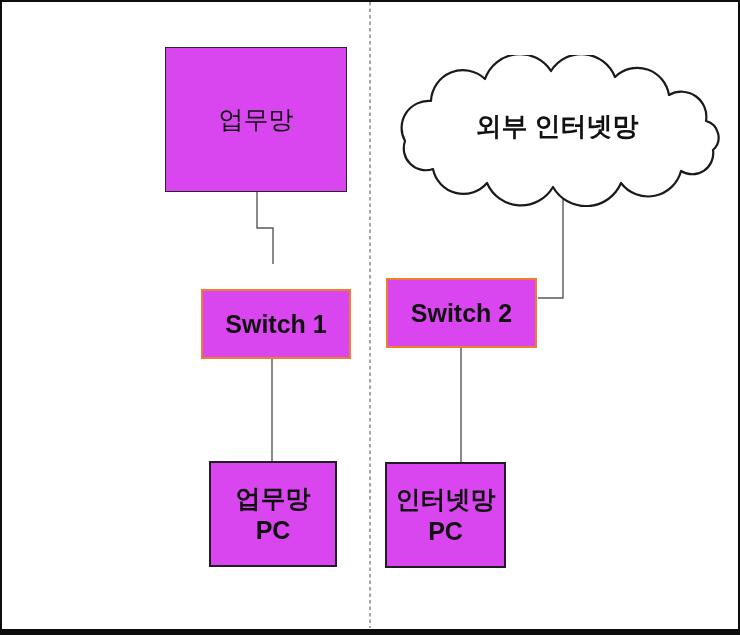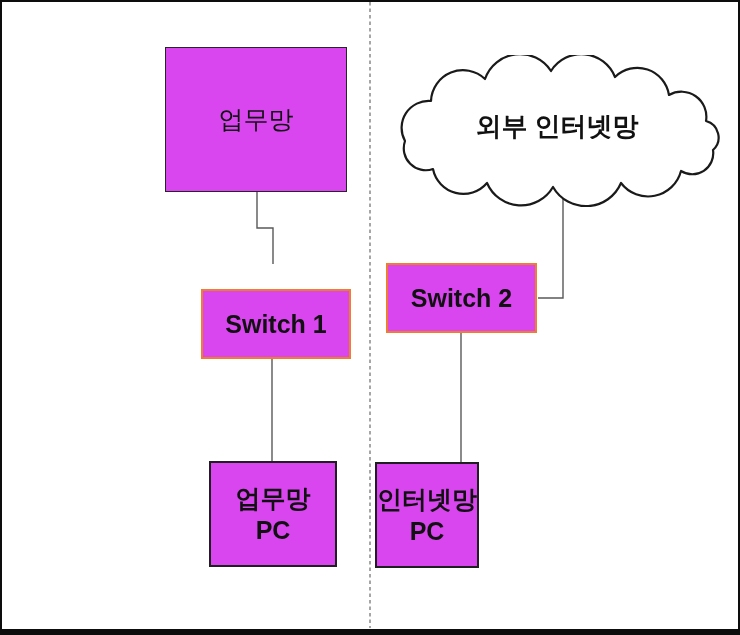--- a/index.html
+++ b/index.html
@@ -60,29 +60,29 @@
     font-size: 24px;
     font-weight: 400;
   }
   .server-box .l1 { font-size: 25px; }
   .switch-box {
     border: 2px solid var(--switch-border);
     font-size: 25px;
     font-weight: 700;
   }
   .switch-1 { left: 199px; top: 261px; width: 150px; height: 70px; margin-top: 26px; }
-  .switch-2 { left: 384px; top: 261px; width: 151px; height: 70px; }
+  .switch-2 { left: 384px; top: 276px; width: 151px; height: 70px; }
   .pc-box {
     border: 2.5px solid var(--pc-border);
     font-size: 25px;
     font-weight: 700;
     line-height: 1.3;
   }
   .pc-1 { left: 207px; top: 459px; width: 128px; height: 106px; }
-  .pc-2 { left: 373px; top: 460px; width: 104px; height: 106px; }
+  .pc-2 { left: 383px; top: 460px; width: 121px; height: 106px; }
   .cloud-wrap {
     position: absolute;
     left: 389px; top: 53px;
     width: 332px; height: 152px;
   }
   .cloud-wrap svg {
     position: absolute;
     left: 0; top: 0;
     width: 100%; height: 100%;
   }

